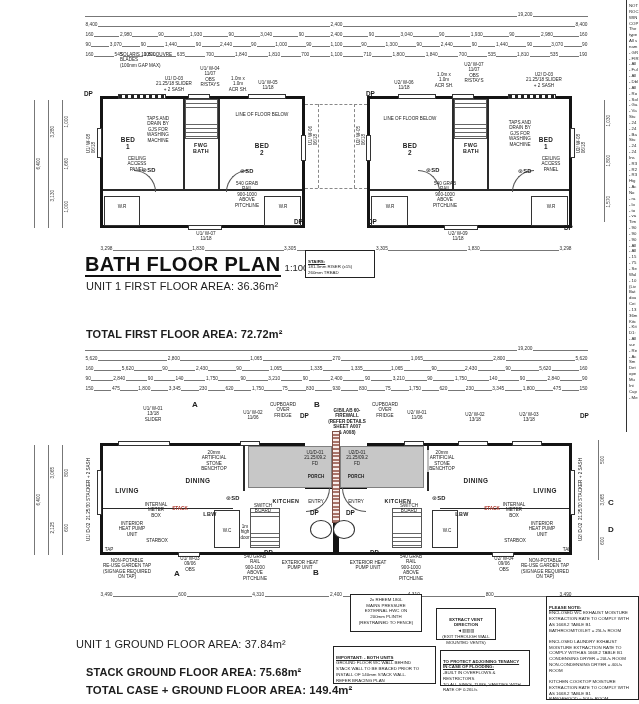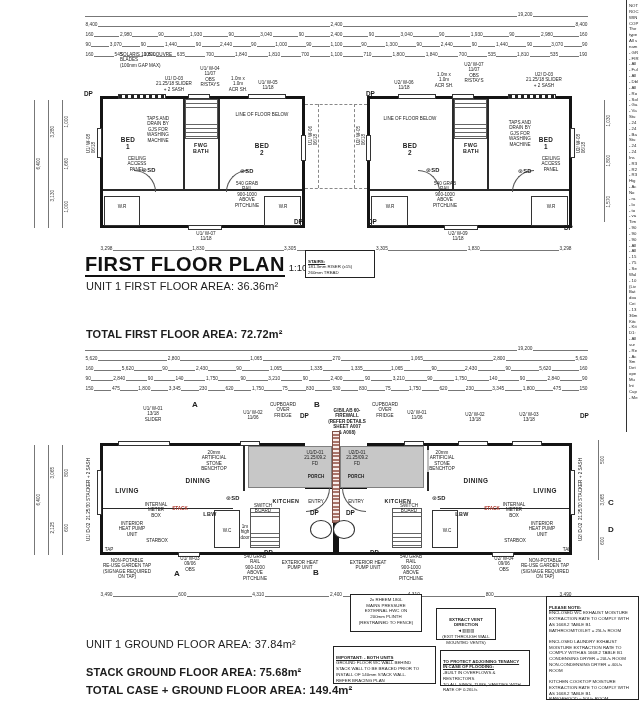--- a/index.html
+++ b/index.html
@@ -282,21 +282,21 @@
   <div class="dimrow" style="left:100px;top:242px;width:472px">
       <span class="dimnum">3,298</span>
       <span class="dimnum">1,830</span>
       <span class="dimnum">3,305</span>
       <span class="dimnum">3,305</span>
       <span class="dimnum">1,830</span>
       <span class="dimnum">3,298</span>
     </div>
 
   <div class="abs" style="left:85px;top:254px">
-    <span class="ptitle">FIRST FLOOR PLAN</span><span class="pscale">1:100</span>
+    <span class="ptitle">BATH FLOOR PLAN</span><span class="pscale">1:100</span>
   </div>
   <div class="parea" style="left:86px;top:280px">UNIT 1 FIRST FLOOR AREA: 36.36m²</div>
   <div class="parea pbold" style="left:86px;top:328px">TOTAL FIRST FLOOR AREA: 72.72m²</div>
   <div class="notebox" style="left:305px;top:250px;width:70px;height:28px">
     <span class="nb-h">STAIRS:</span>
     <span>181.3mm RISER (x15)
 260mm TREAD</span>
   </div>
 
   <div class="dimrow dr1" style="left:85px;top:342px;width:503px">
@@ -561,21 +561,21 @@
 200mm PLINTH
 (RESTRAINED TO FENCE)</span></div>
   <div class="notebox" style="left:436px;top:608px;width:60px;height:32px;text-align:center">
     <span class="nb-h" style="text-decoration:none">EXTRACT VENT
 DIRECTION</span>
     <span>◄▥▥▥
 (EXIT THROUGH WALL
 MOUNTED VENTS)</span>
   </div>
 
-  <div class="parea" style="left:86px;top:638px">UNIT 1 GROUND FLOOR AREA: 37.84m²</div>
+  <div class="parea" style="left:76px;top:638px">UNIT 1 GROUND FLOOR AREA: 37.84m²</div>
   <div class="parea pbold" style="left:86px;top:666px">STACK GROUND FLOOR AREA: 75.68m²</div>
   <div class="parea pbold" style="left:86px;top:684px;font-size:11.4px">TOTAL CASE + GROUND FLOOR AREA: 149.4m²</div>
 
   <div class="notebox" style="left:333px;top:646px;width:103px;height:38px">
     <span class="nb-h">IMPORTANT:  - BOTH UNITS</span>
     <span>GROUND FLOOR WC WALL BEHIND
 STACK WALL TO BE BRACED PRIOR TO
 INSTALL OF 140mm STACK WALL.
 REFER BRACING PLAN</span>
   </div>

